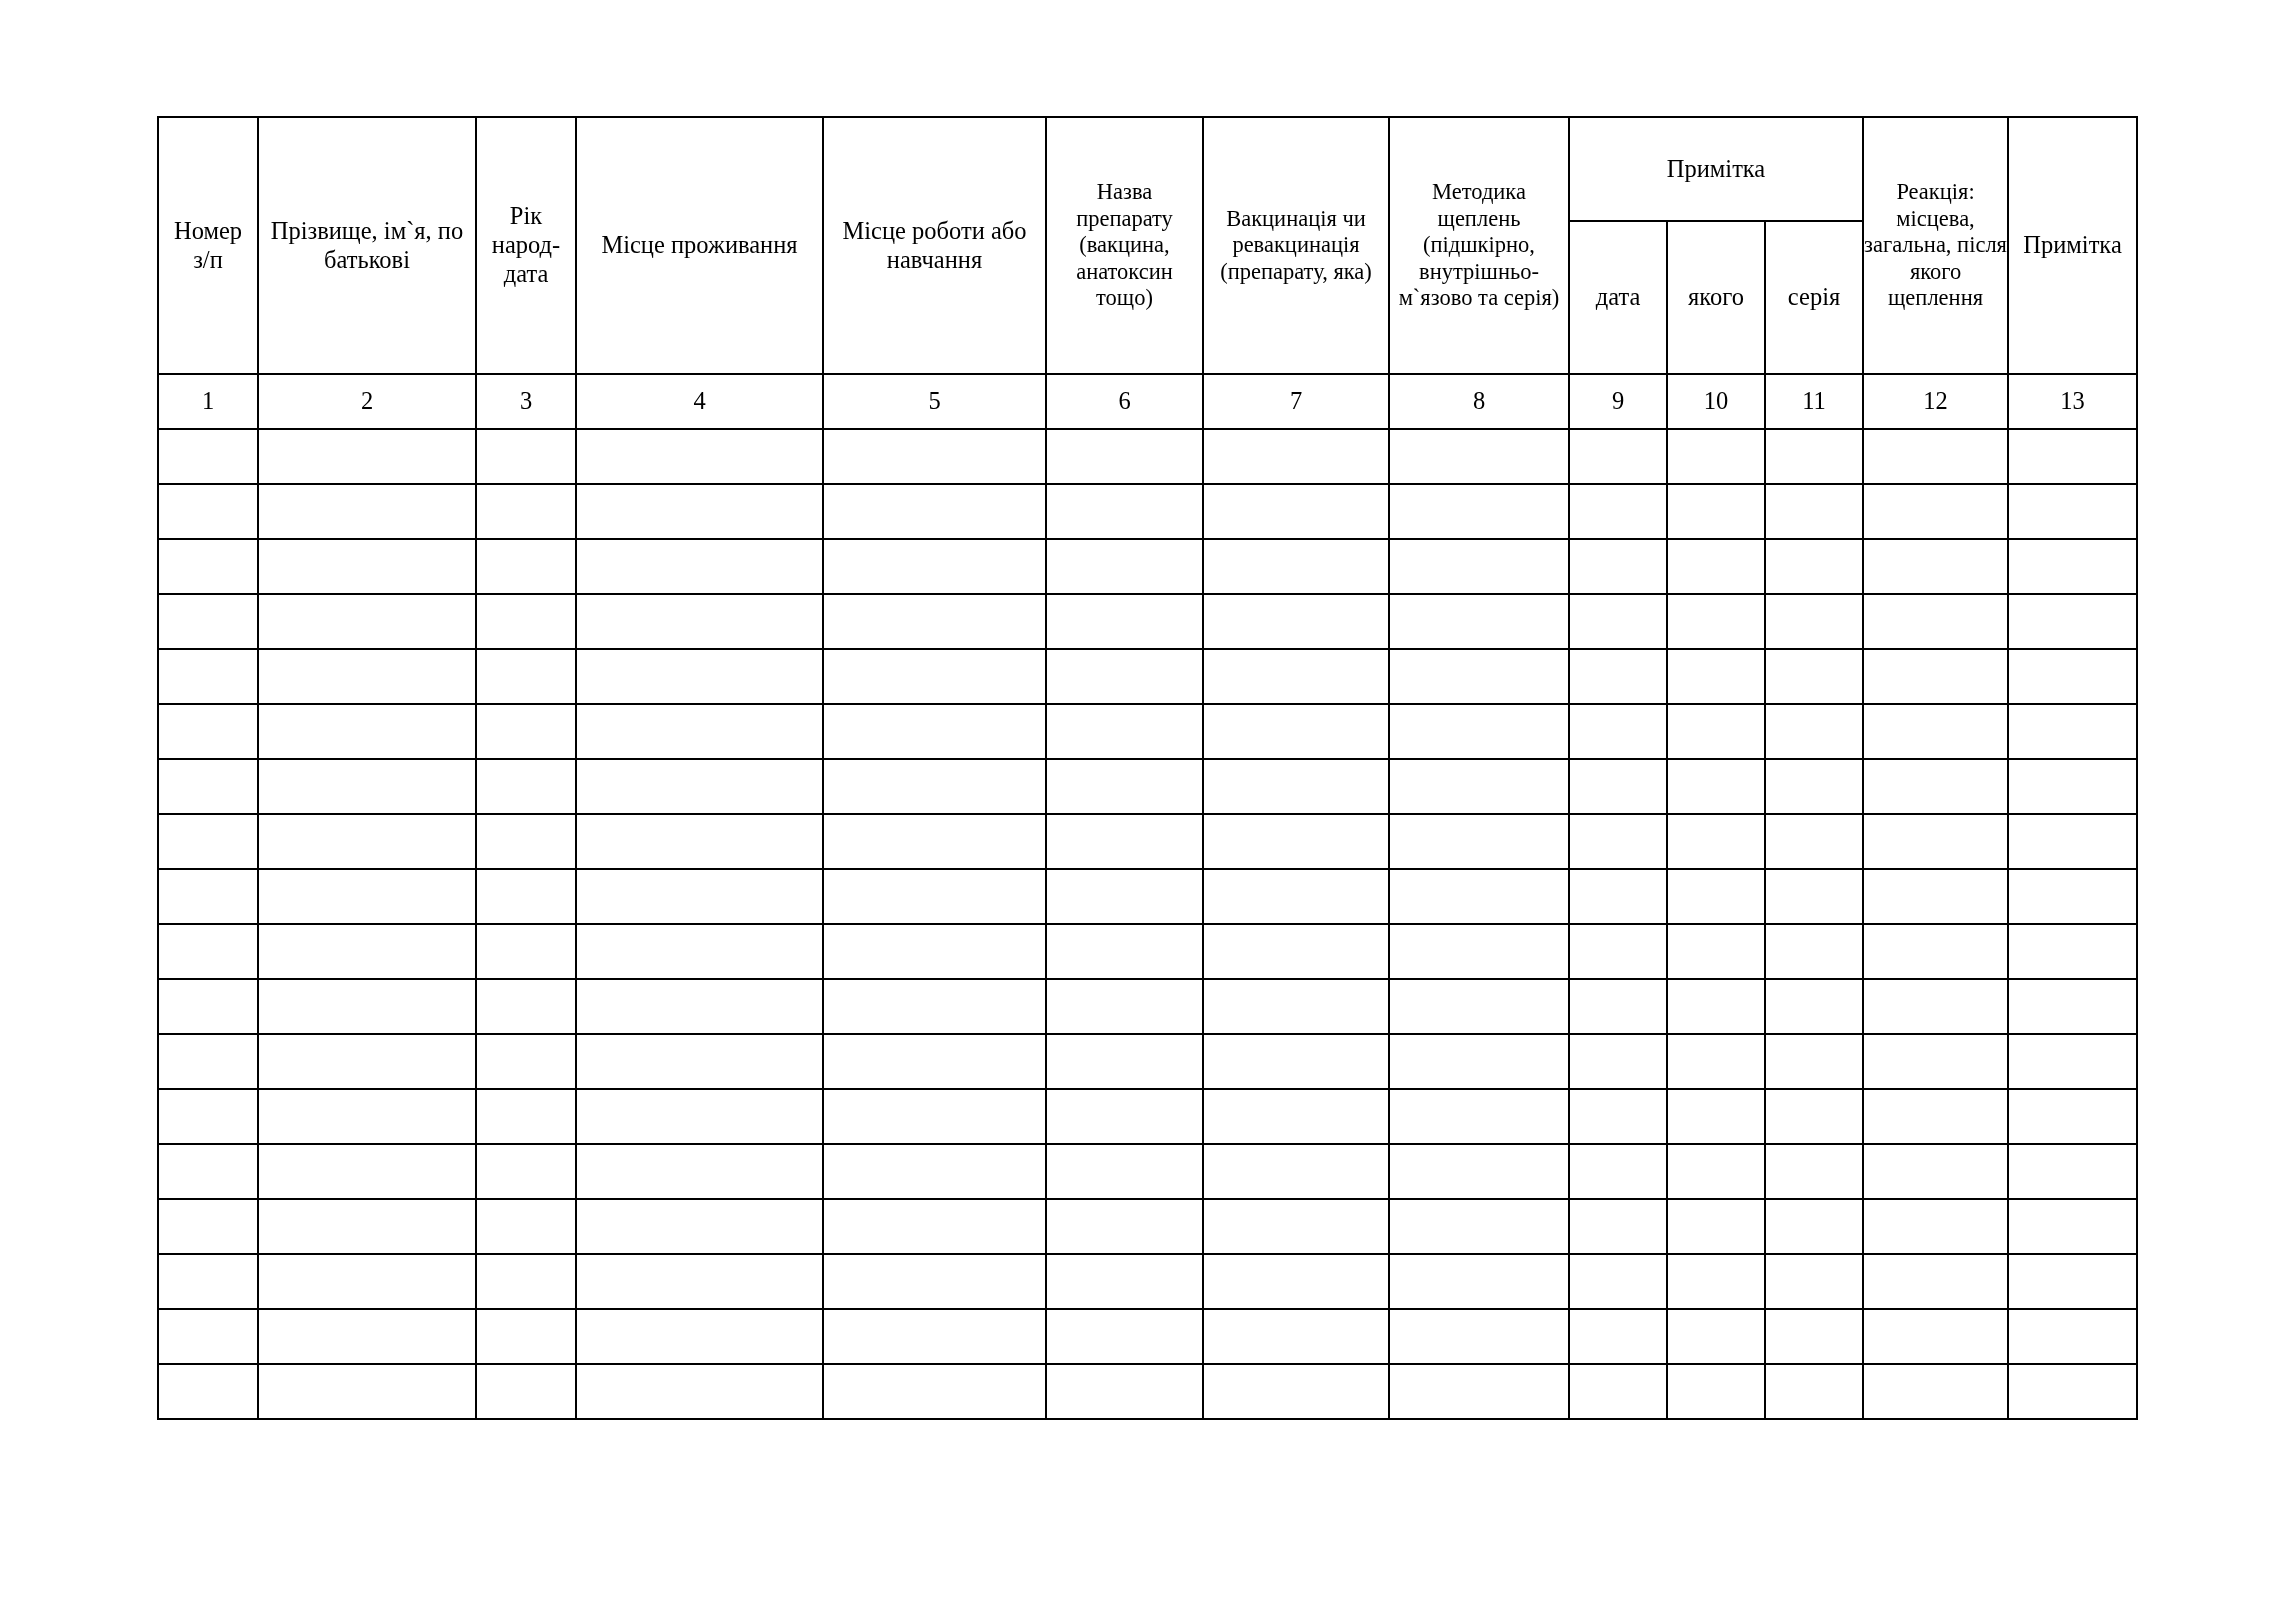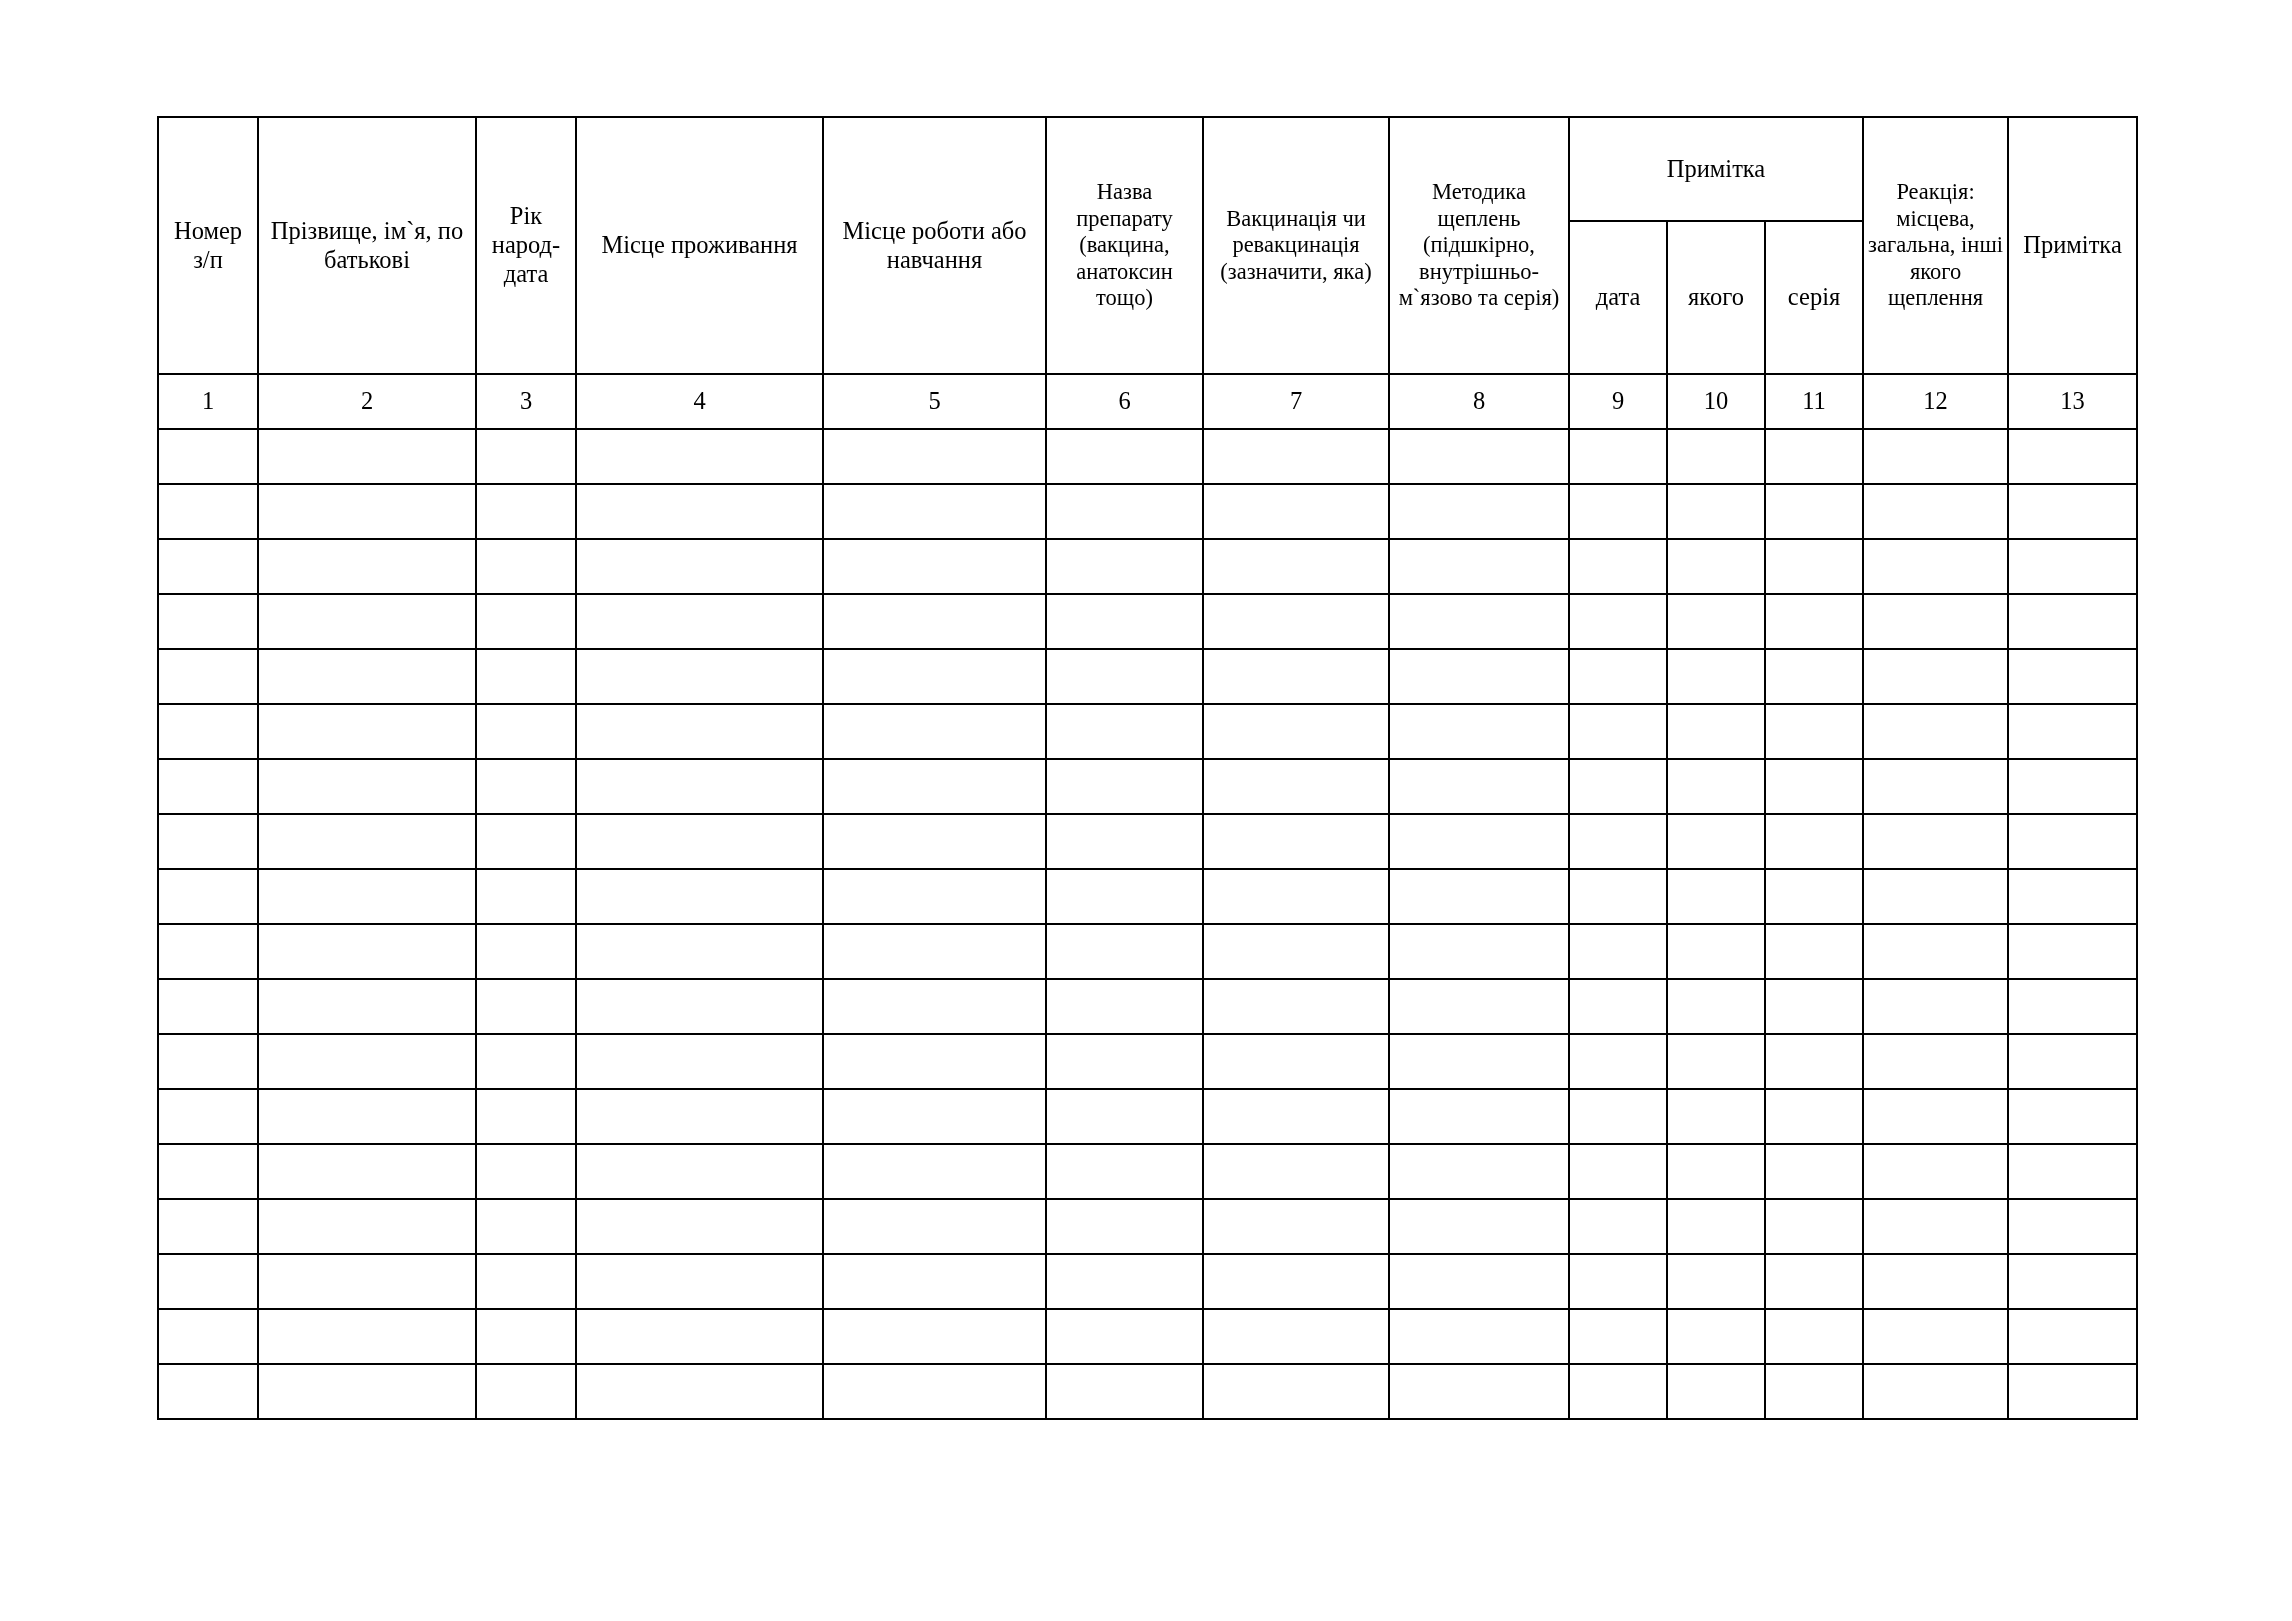--- a/index.html
+++ b/index.html
@@ -110,24 +110,24 @@
           </td>
           <td class="hdr-cell" rowspan="2">Прізвище, ім`я, по батькові</td>
           <td class="hdr-cell" rowspan="2">
             <div>Рік</div>
             <div>народ-</div>
             <div>дата</div>
           </td>
           <td class="hdr-cell" rowspan="2">Місце проживання</td>
           <td class="hdr-cell" rowspan="2">Місце роботи або навчання</td>
           <td class="hdr-cell small" rowspan="2">Назва препарату (вакцина, анатоксин тощо)</td>
-          <td class="hdr-cell small" rowspan="2">Вакцинація чи ревакцинація (зазначити, яка)</td>
+          <td class="hdr-cell small" rowspan="2">Вакцинація чи ревакцинація (препарату, яка)</td>
           <td class="hdr-cell small" rowspan="2">Методика щеплень (підшкірно, внутрішньо-м`язово та серія)</td>
           <td class="grp-top" colspan="3">Примітка</td>
-          <td class="hdr-cell small" rowspan="2">Реакція: місцева, загальна, інші якого щеплення</td>
+          <td class="hdr-cell small" rowspan="2">Реакція: місцева, загальна, після якого щеплення</td>
           <td class="hdr-cell" rowspan="2">Примітка</td>
         </tr>
         <tr>
           <td class="grp-sub">дата</td>
           <td class="grp-sub">якого</td>
           <td class="grp-sub">серія</td>
         </tr>
         <tr class="numrow">
           <td>1</td>
           <td>2</td>

